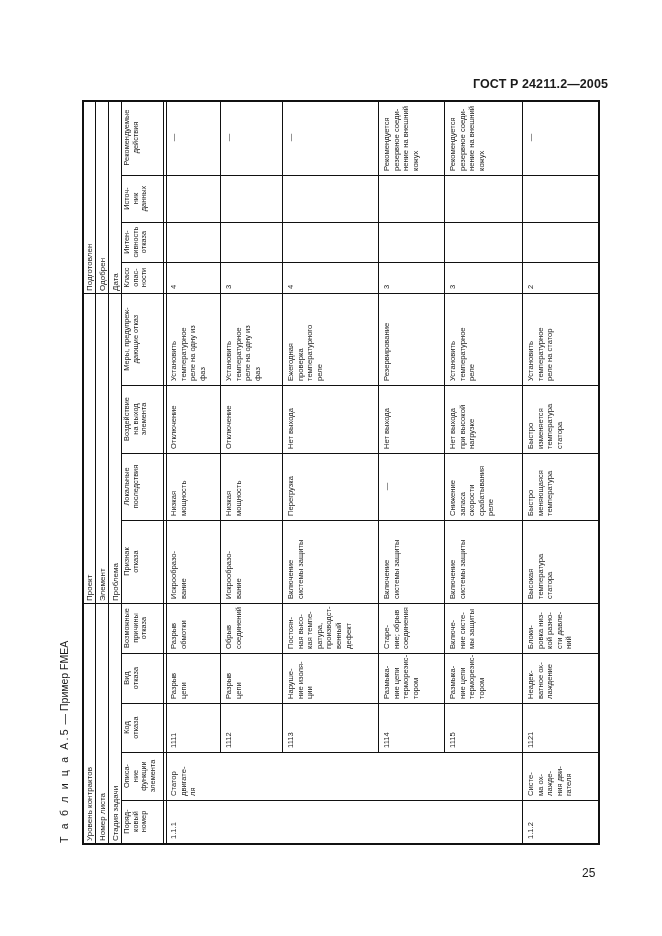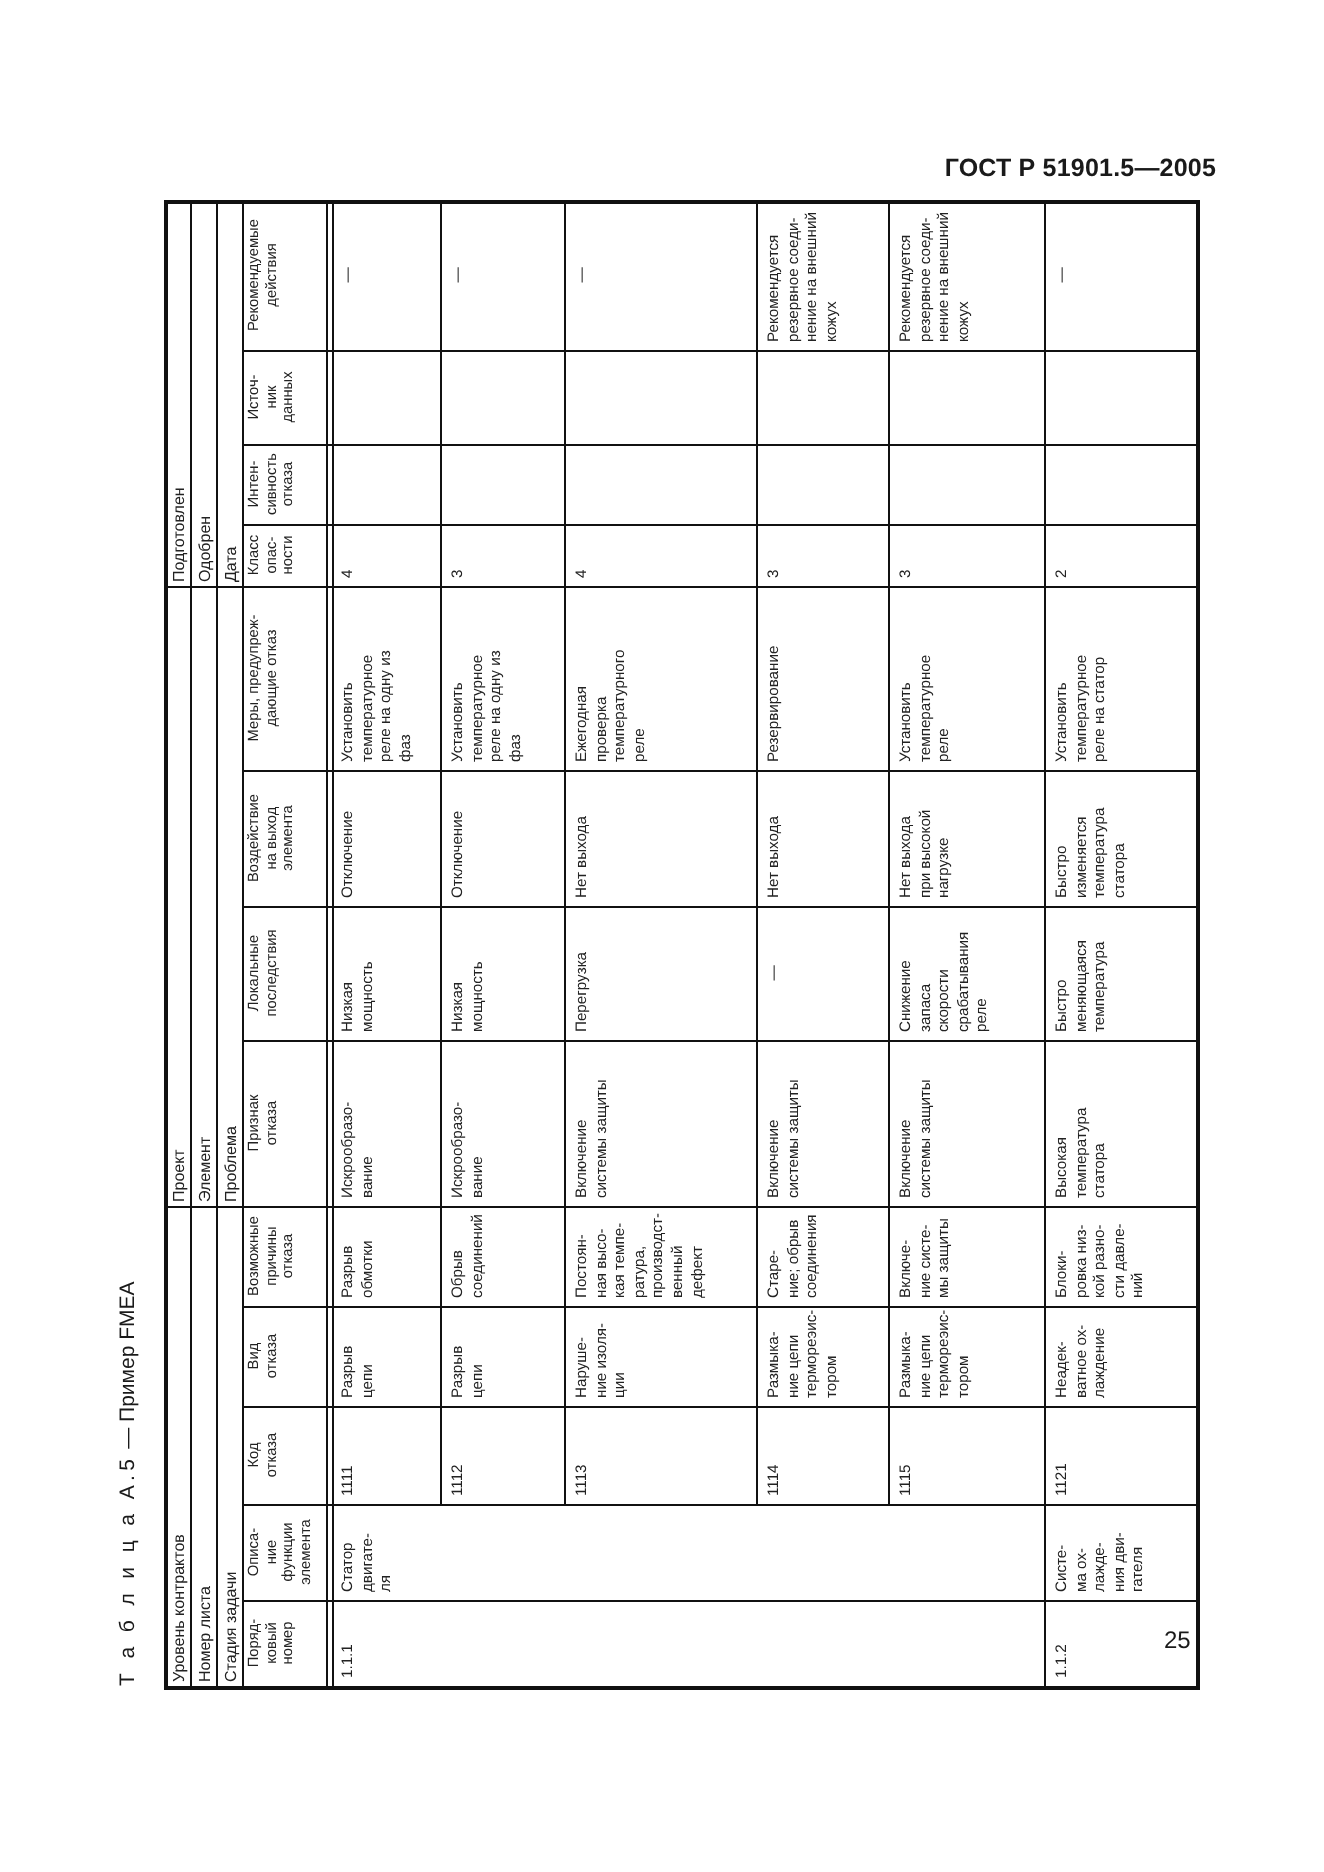--- a/index.html
+++ b/index.html
@@ -1,33 +1,33 @@
 <!DOCTYPE html>
 <html><head>
 <meta charset="utf-8">
 <style>
   html, body { margin:0; padding:0; background:#ffffff; }
   body { width:662px; height:936px; position:relative; overflow:hidden;
          font-family:"Liberation Sans", sans-serif; color:#1a1a1a; }
   .doc-code { position:absolute; top:77px; right:54px; font-weight:bold; font-size:12.5px; letter-spacing:0.1px; }
-  .page-num { position:absolute; top:813px; left:582px; font-size:12px; }
+  .page-num { position:absolute; top:866px; left:582px; font-size:12px; }
   .caption { position:absolute; left:58px; top:843px; width:260px; height:14px;
              transform-origin:0 0; transform:rotate(-90deg); font-size:10.5px; white-space:nowrap; }
   .caption .spaced { letter-spacing:2.2px; }
   .line { position:absolute; background:#111; }
   .rot { position:absolute; transform-origin:0 0; transform:rotate(-90deg); font-size:7.6px; line-height:9.6px;
          color:#222; white-space:pre-line; }
   .rot.center { text-align:center; }
   .rot.hdr { font-size:7.4px; line-height:8.6px; }
   .rot.strip { font-size:8px; line-height:12px; white-space:nowrap; }
 </style>
 </head>
 <body>
 
-<div class="doc-code">ГОСТ Р 51901.5—2005</div>
+<div class="doc-code">ГОСТ Р 24211.2—2005</div>
 
 <div class="caption"><span class="spaced">Т а б л и ц а  А.5</span><span> — Пример FMEA</span></div>
 
 <div id="fmea-table">
     <div class="line" style="left: 82px; top: 100px; width: 516px; height: 1.5px;"></div>
     <div class="line" style="left: 82px; top: 843px; width: 516px; height: 1.5px;"></div>
     <div class="line" style="left: 82px; top: 100px; width: 1.5px; height: 743px;"></div>
     <div class="line" style="left: 598px; top: 100px; width: 1.5px; height: 744.5px;"></div>
     <div class="line" style="left: 95px; top: 100px; width: 1px; height: 743px;"></div>
     <div class="line" style="left: 108px; top: 100px; width: 1px; height: 743px;"></div>

